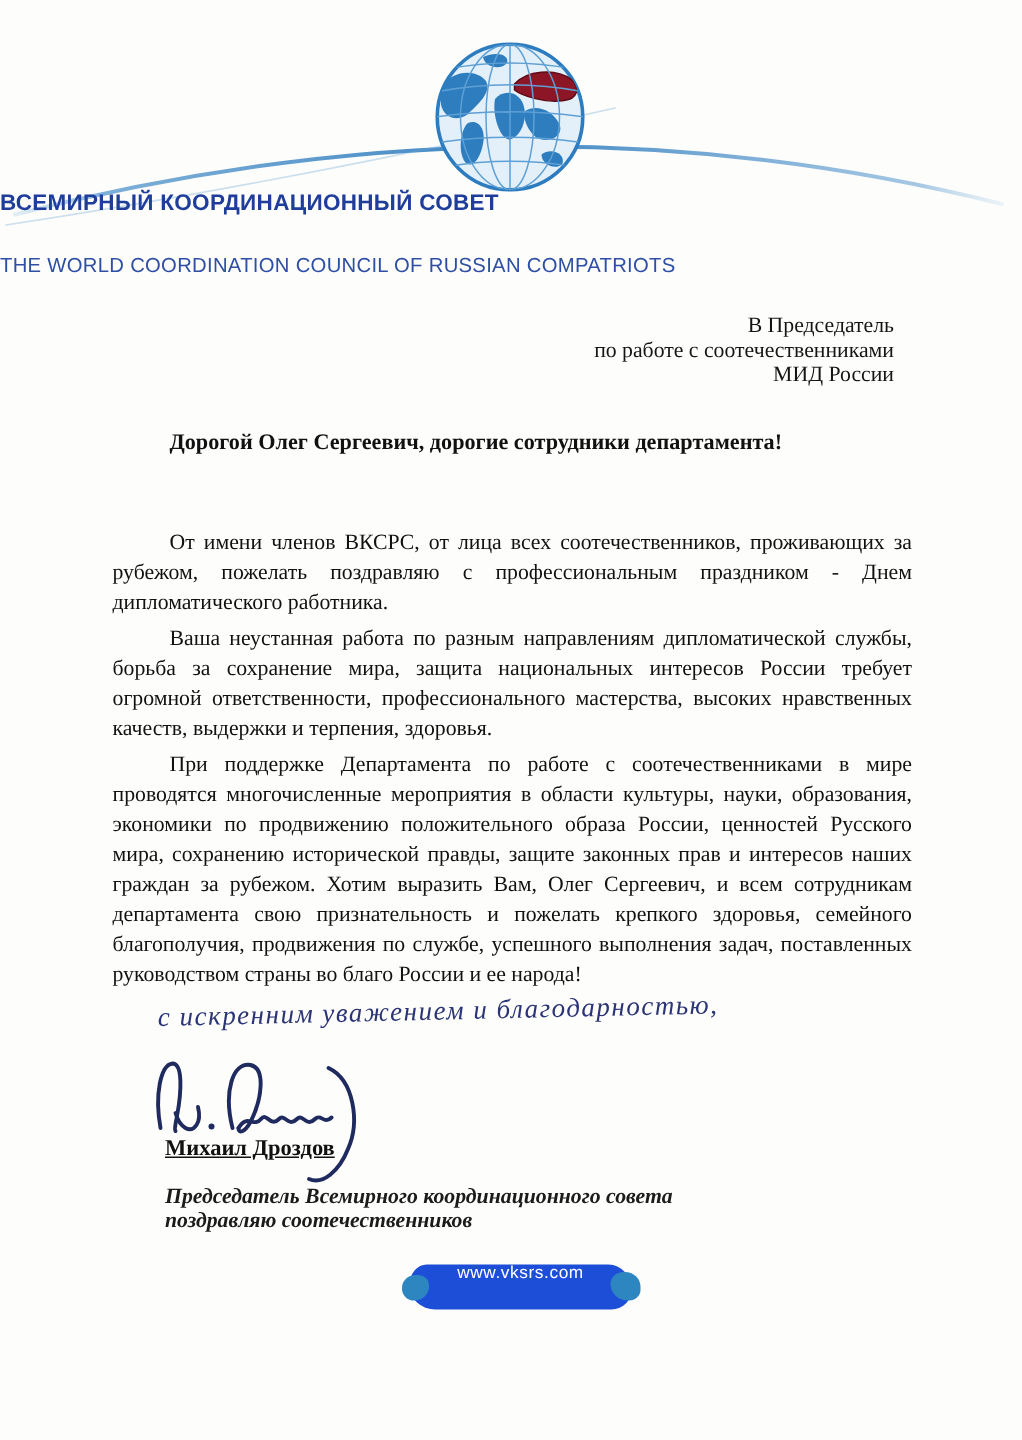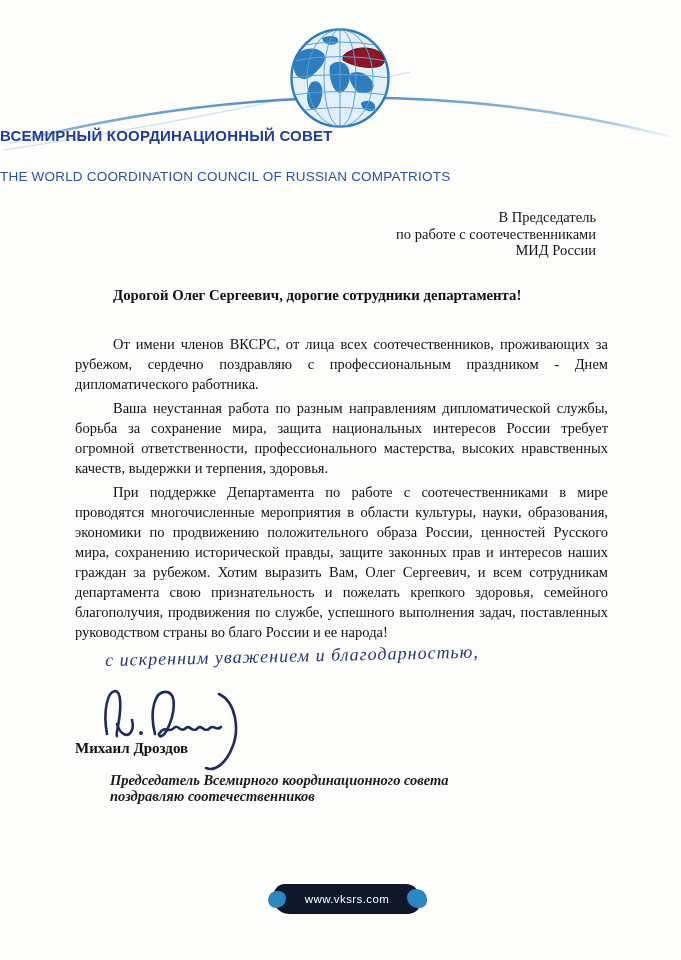--- a/index.html
+++ b/index.html
@@ -22,44 +22,44 @@
     letter-spacing:.2px;
   }
   
   .recipient{
     position:absolute;top:209px;right:85px;text-align:right;
     font-size:14.5px;line-height:16.5px;color:#151515;
   }
   
   .letter-body{position:absolute;top:287px;left:75px;width:533px;}
   .salutation{
-    font-weight:bold;font-size:14.8px;text-indent:38px;margin:0 0 30px 0;
+    font-weight:bold;font-size:14.8px;text-indent:38px;margin:0 0 48px 0;
   }
   .para{
     margin:0 0 4px 0;font-size:14.5px;line-height:20px;
     text-align:justify;text-indent:38px;
   }
   .closing{
     margin:8px 0 0 30px;height:34px;
     font-style:italic;font-size:18px;letter-spacing:1px;
     color:#2b3575;transform:rotate(-1.3deg);transform-origin:left top;
   }
   .sig-wrap{position:relative;height:56px;}
   .sig-svg{position:absolute;left:22px;top:-2px;overflow:visible;}
-  .signer-name{font-weight:bold;font-size:15px;}
+  .signer-name{font-weight:bold;font-size:15px;margin-left:35px;text-decoration:underline;}
   .signer-title{
     margin:16px 0 18px 35px;font-weight:bold;font-style:italic;
     font-size:14.5px;line-height:15.5px;color:#1b1b1b;
   }
   
   .brush{
-    position:absolute;top:884px;left:273px;width:148px;height:30px;
-    background:#0f172a;z-index:2;
+    position:absolute;top:843px;left:273px;width:148px;height:30px;
+    background:#1d4ed8;z-index:2;
     border-radius:12px 16px 14px 18px / 48% 60% 45% 55%;
-    display:flex;align-items:center;justify-content:center;
+    display:flex;align-items:flex-start;justify-content:center;
   }
   .brush::before{
     content:"";position:absolute;left:-5px;top:7px;width:18px;height:17px;
     background:#2e86c1;border-radius:50% 40% 55% 45%;
   }
   .brush::after{
     content:"";position:absolute;right:-6px;top:5px;width:20px;height:19px;
     background:#2e86c1;border-radius:45% 55% 40% 60%;
   }
   .brush-text{
@@ -123,21 +123,21 @@
   <div class="org-en">THE WORLD COORDINATION COUNCIL OF RUSSIAN COMPATRIOTS</div>
 
   <div class="recipient">
     <div>В Председатель</div>
     <div>по работе с соотечественниками</div>
     <div>МИД России</div>
   </div>
 
   <div class="letter-body">
     <p class="salutation">Дорогой Олег Сергеевич, дорогие сотрудники департамента!</p>
-    <p class="para">От имени членов ВКСРС, от лица всех соотечественников, проживающих за рубежом, сердечно поздравляю с профессиональным праздником - Днем дипломатического работника.</p>
+    <p class="para">От имени членов ВКСРС, от лица всех соотечественников, проживающих за рубежом, пожелать поздравляю с профессиональным праздником - Днем дипломатического работника.</p>
     <p class="para">Ваша неустанная работа по разным направлениям дипломатической службы, борьба за сохранение мира, защита национальных интересов России требует огромной ответственности, профессионального мастерства, высоких нравственных качеств, выдержки и терпения, здоровья.</p>
     <p class="para">При поддержке Департамента по работе с соотечественниками в мире проводятся многочисленные мероприятия в области культуры, науки, образования, экономики по продвижению положительного образа России, ценностей Русского мира, сохранению исторической правды, защите законных прав и интересов наших граждан за рубежом. Хотим выразить Вам, Олег Сергеевич, и всем сотрудникам департамента свою признательность и пожелать крепкого здоровья, семейного благополучия, продвижения по службе, успешного выполнения задач, поставленных руководством страны во благо России и ее народа!</p>
 
     <div class="closing">с искренним уважением и благодарностью,</div>
 
     <div class="sig-wrap">
       <svg class="sig-svg" width="175" height="95" viewBox="0 0 175 95" xmlns="http://www.w3.org/2000/svg">
         <g fill="none" stroke="#1f2a5e" stroke-width="2.6" stroke-linecap="round">
           <path d="M10,52 C6,30 10,10 18,9 C25,9 24,28 21,44 C20,50 19,53 20,54"></path>
           <path d="M20,42 C23,52 30,56 34,50 C36,47 36,42 35,38"></path>

